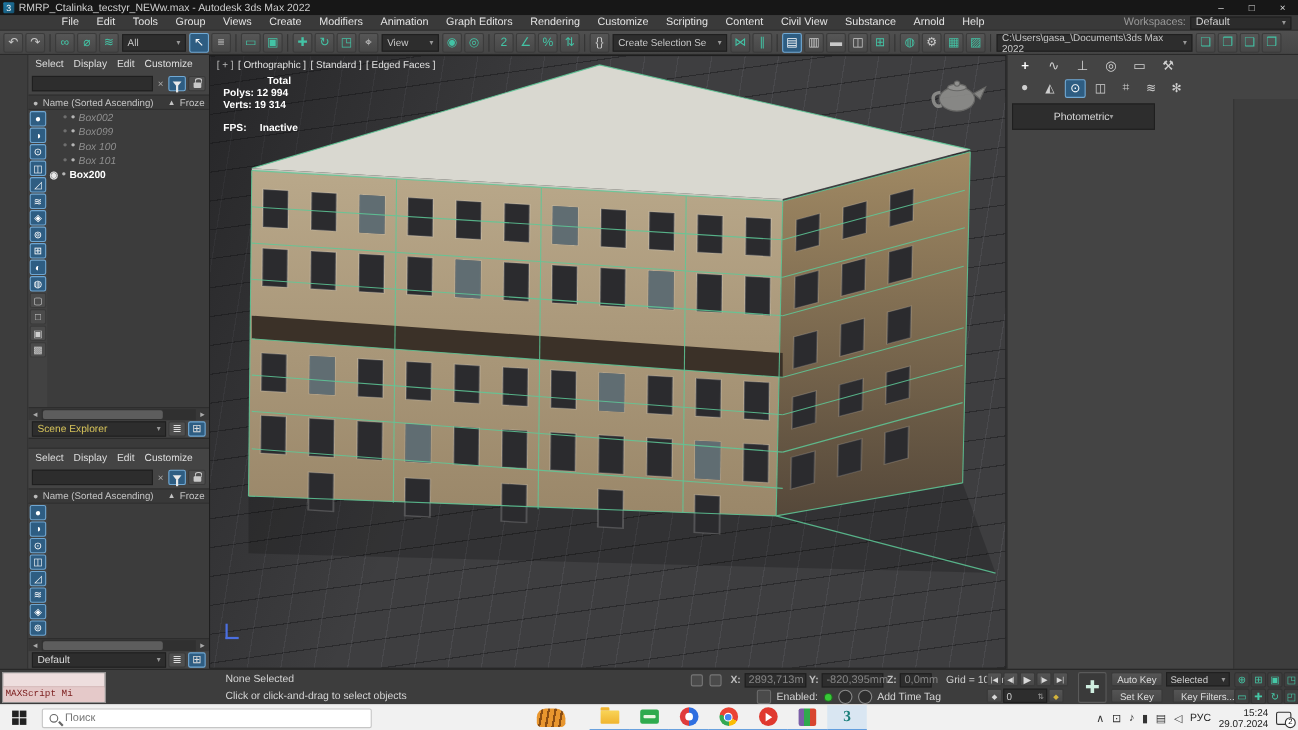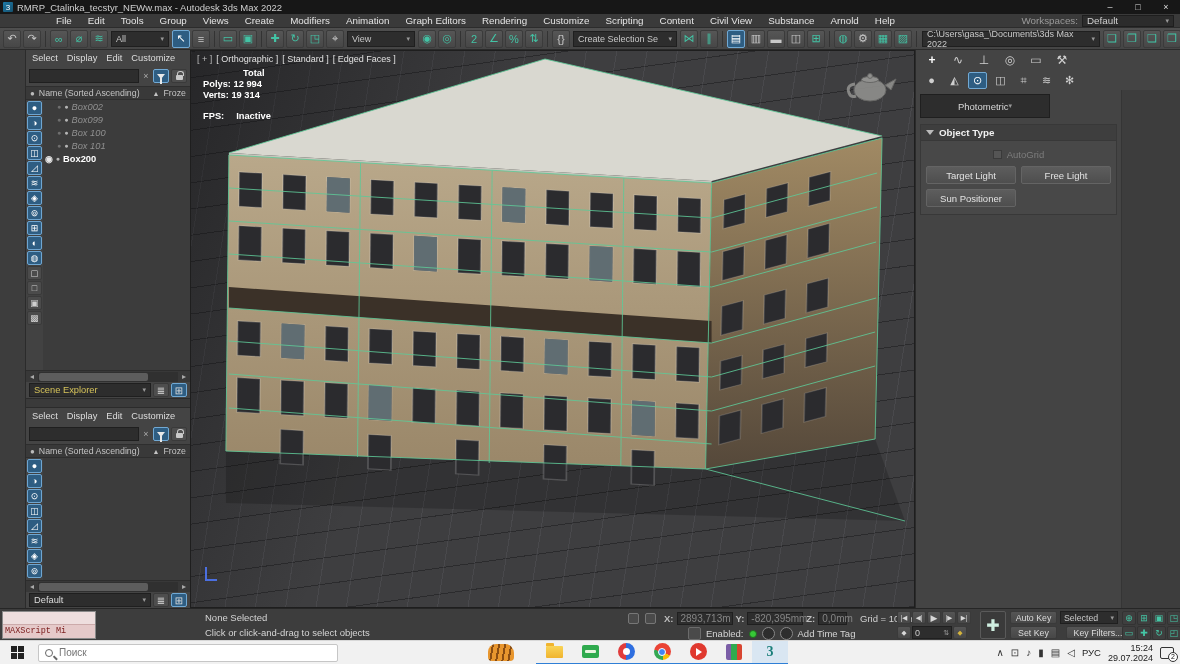--- a/index.html
+++ b/index.html
@@ -223,21 +223,21 @@
     <span class="ibtn hl">↖</span>
     <span class="ibtn">≡</span>
     <span class="tsep"></span>
     <span class="ibtn t">▭</span>
     <span class="ibtn t">▣</span>
     <span class="tsep"></span>
     <span class="ibtn t">✚</span>
     <span class="ibtn t">↻</span>
     <span class="ibtn t">◳</span>
     <span class="ibtn">⌖</span>
-    <span class="dd" style="width:68px">
+    <span class="dd" style="width:52px">
       <span>View</span>
       <span class="arr">▾</span>
     </span>
     <span class="ibtn t">◉</span>
     <span class="ibtn t">◎</span>
     <span class="tsep"></span>
     <span class="ibtn t">2</span>
     <span class="ibtn t">∠</span>
     <span class="ibtn t">%</span>
     <span class="ibtn t">⇅</span>
@@ -596,37 +596,20 @@
         <span class="cp-cat">⌗</span>
         <span class="cp-cat">≋</span>
         <span class="cp-cat">✻</span>
       </div>
       <div class="cp-body">
         <div class="cp-col">
           <div class="cp-dd">
             <span>Photometric</span>
             <span class="arr" style="font-size:7px;color:#999;">▾</span>
           </div>
-          <div class="rollout">
-            <div class="ro-head">
-              <span class="tri"></span>
-              <span>Object Type</span>
-            </div>
-            <div class="ro-body">
-              <div class="agrow">
-                <span class="chk"></span>
-                <span>AutoGrid</span>
-              </div>
-              <div class="btn-grid">
-                <span class="cbtn">Target Light</span>
-                <span class="cbtn">Free Light</span>
-                <span class="cbtn">Sun Positioner</span>
-              </div>
-            </div>
-          </div>
         </div>
         <div class="cp-fill"></div>
       </div>
     </div>
   </div>
 
   <div class="statusbar">
     <div class="listener">
       <div class="l1"></div>
       <div class="l2">MAXScript Mi</div>

